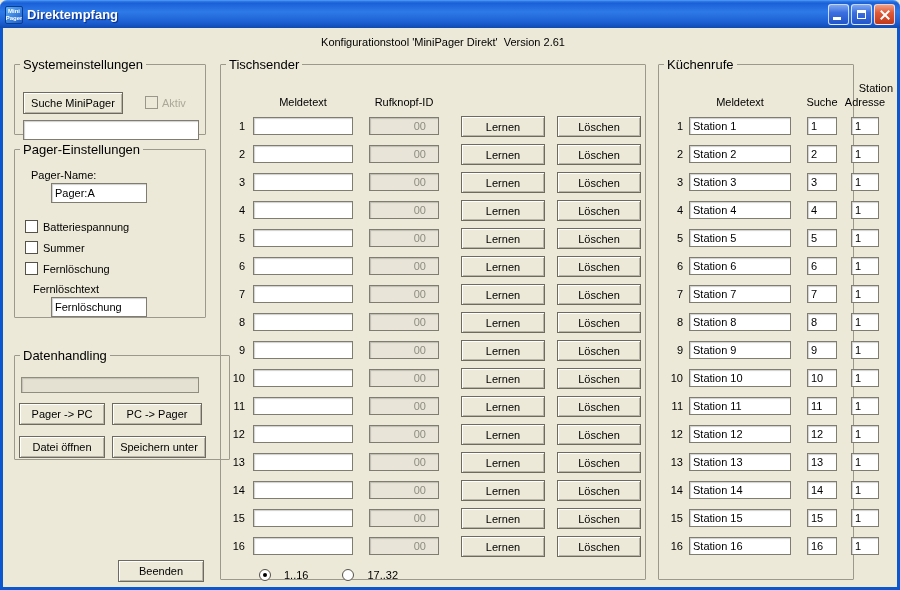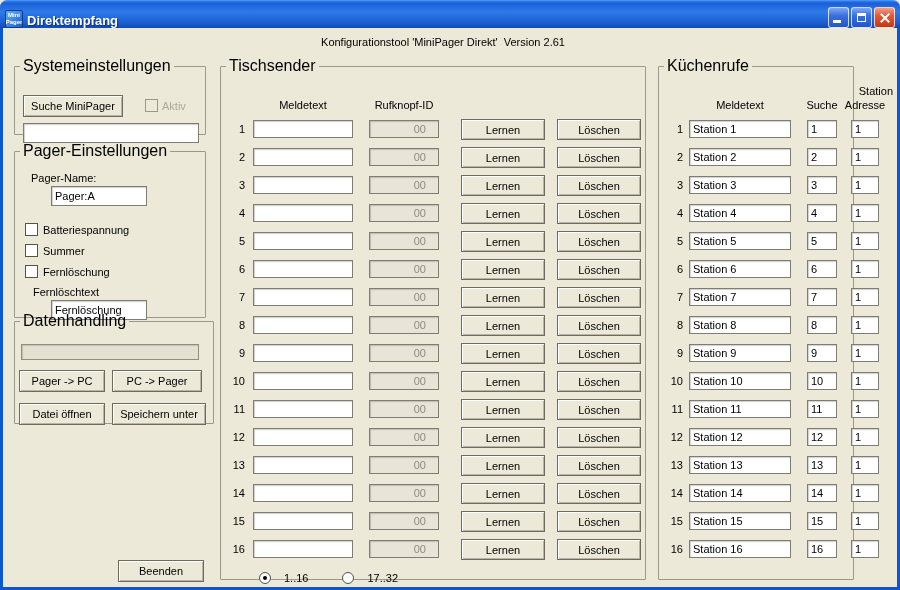--- a/index.html
+++ b/index.html
@@ -3,21 +3,21 @@
 <meta charset="utf-8">
 <style>
   * { box-sizing: border-box; margin: 0; padding: 0; }
   html,body { width: 900px; height: 590px; }
   body { font-family: "Liberation Sans", sans-serif; font-size: 11px; color:#000; background:#ECE9D8; }
 
   .window { width:900px; height:590px; display:flex; flex-direction:column; }
 
   
   .titlebar {
-    height:28px; flex:0 0 28px; display:flex; align-items:flex-end; padding:0 5px;
+    height:28px; flex:0 0 28px; display:flex; align-items:center; padding:0 5px;
     border-radius:7px 7px 0 0;
     background: linear-gradient(to bottom, #2E7FE8 0%, #1B5FD8 8%, #2E7AE8 40%, #1C5ED2 80%, #0F4AB0 100%);
     border-top:1px solid #4A90F0;
   }
   .app-icon {
     width:18px; height:18px; border-radius:2px; margin-right:4px;
     background: linear-gradient(135deg,#5FB0F8,#1C5CC8);
     border:1px solid #0A3C90;
     display:flex; flex-direction:column; align-items:center; justify-content:center;
     color:#fff; font-size:6px; line-height:7px; font-weight:bold; overflow:hidden;
@@ -38,21 +38,21 @@
   }
   .glyph-close::before { transform:rotate(45deg); }
   .glyph-close::after  { transform:rotate(-45deg); }
 
   
   .frame { flex:1; position:relative; background:#ECE9D8; border:3px solid #0C56D0; border-top:0; }
   .header-text { position:absolute; top:8px; left:0; width:880px; text-align:center; white-space:pre; }
 
   
   fieldset.fs { position:absolute; border:1px solid #9C998C; border-radius:1px; background:transparent; min-inline-size:0; }
-  fieldset.fs legend { font-size:16px; padding:0 3px; margin-left:5px; }
+  fieldset.fs legend { font-size:13px; padding:0 3px; margin-left:5px; }
 
   
   .btn {
     font-family:"Liberation Sans",sans-serif; font-size:11px; color:#000;
     background:#ECE9D8; border:1px solid #6E6B5E;
     box-shadow: inset 1px 1px 0 #FFFFFF, inset -1px -1px 0 #B8B5A8;
     cursor:default;
   }
   .txt {
     font-family:"Liberation Sans",sans-serif; font-size:11px; color:#000;
@@ -80,21 +80,21 @@
   .sys-input { position:absolute; left:8px; top:48px; width:176px; height:20px; }
 
   .fs-pager { left:11px; top:114px; width:192px; height:176px; }
   .pager-name-label { position:absolute; left:16px; top:12px; }
   .pager-name-input { position:absolute; left:36px; top:26px; width:96px; height:20px; }
   .cb-row { position:absolute; left:10px; display:flex; align-items:center; gap:5px; }
   .cb-row.r1 { top:63px; } .cb-row.r2 { top:84px; } .cb-row.r3 { top:105px; }
   .fern-label { position:absolute; left:18px; top:126px; }
   .fern-input { position:absolute; left:36px; top:140px; width:96px; height:20px; }
 
-  .fs-daten { left:11px; top:284px; width:200px; height:112px; }
+  .fs-daten { left:11px; top:320px; width:216px; height:112px; }
   .daten-bar { position:absolute; left:6px; top:14px; width:178px; height:16px; }
   .btn-p2pc { position:absolute; left:4px;  top:40px; width:86px; height:22px; }
   .btn-pc2p { position:absolute; left:97px; top:40px; width:90px; height:22px; }
   .btn-datei { position:absolute; left:4px; top:73px; width:86px; height:22px; }
   .btn-speichern { position:absolute; left:97px; top:73px; width:94px; height:22px; }
 
   .btn-beenden { position:absolute; left:115px; top:532px; width:86px; height:22px; }
 
   
   .fs-tisch { left:217px; top:29px; width:426px; height:523px; }

